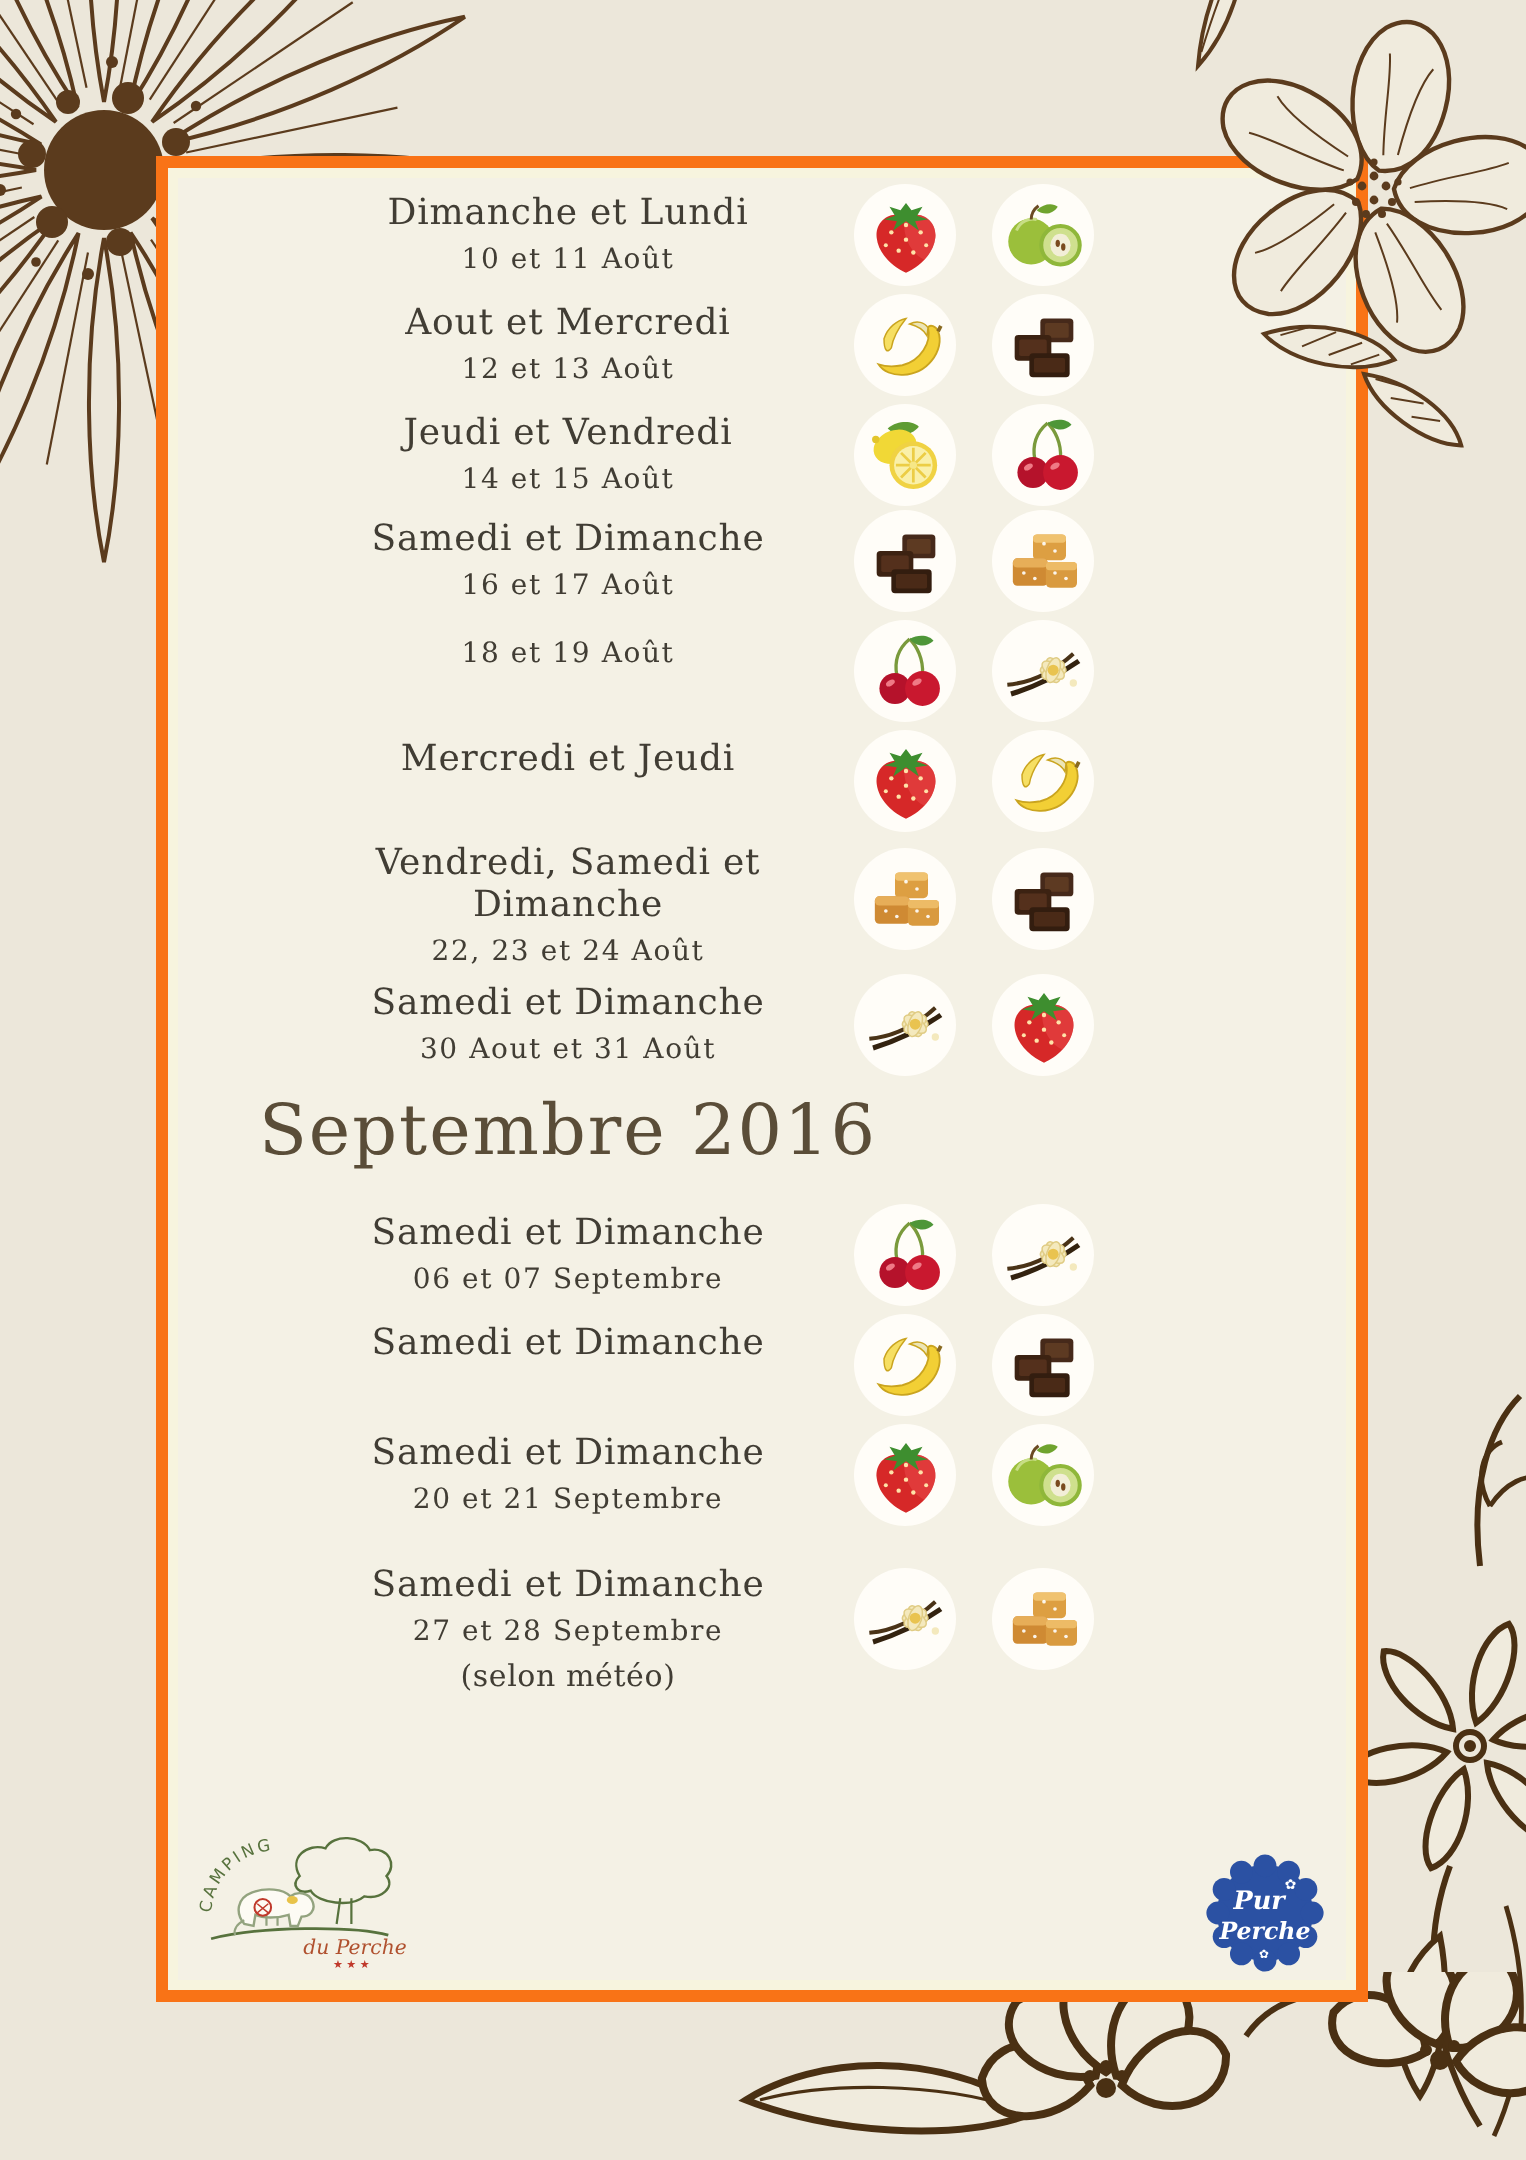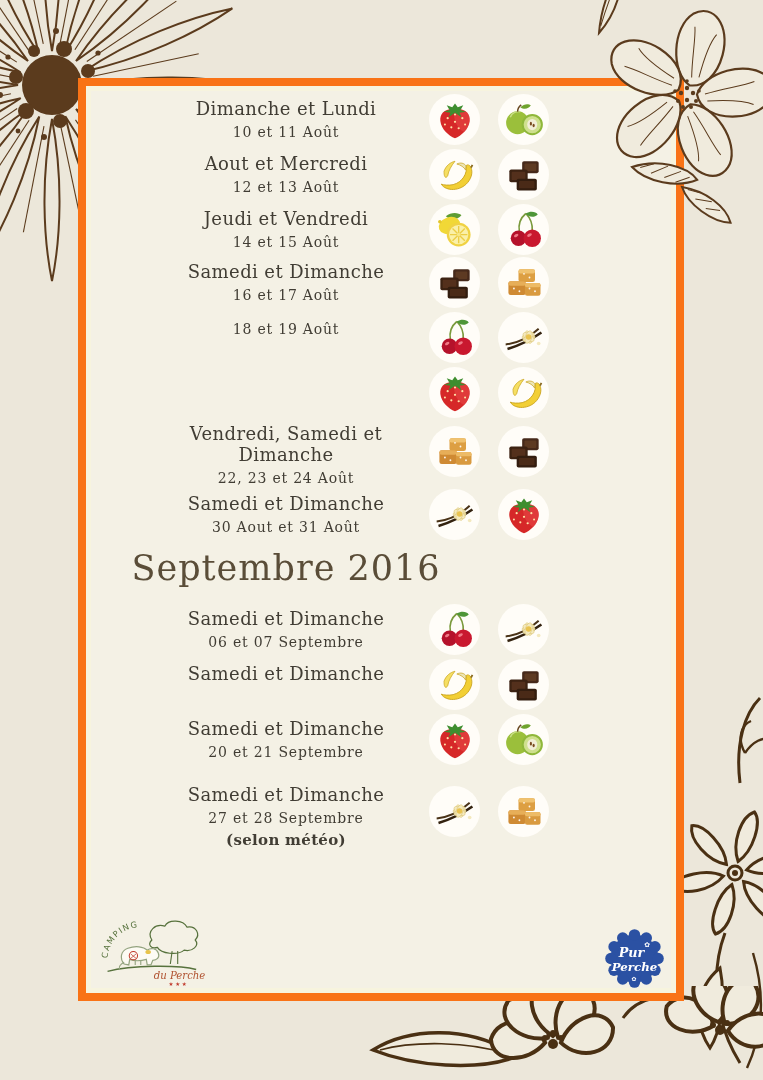--- a/index.html
+++ b/index.html
@@ -8,30 +8,30 @@
 
   
   .decor{position:absolute;pointer-events:none;}
   .daisy{left:-168px;top:-140px;width:560px;height:560px;z-index:0;}
   .tr-flower{left:548px;top:-18px;width:215px;height:268px;z-index:3;}
   .right-cluster{left:650px;top:688px;width:113px;height:392px;z-index:0;}
   .bottom-band{left:368px;top:986px;width:395px;height:94px;z-index:0;}
 
   
   .frame{position:absolute;left:78px;top:78px;width:606px;height:923px;box-sizing:border-box;
-         border:8px solid #f97316;background:#f4f1e5;z-index:1;
+         border:6px solid #f97316;background:#f4f1e5;z-index:1;
          box-shadow:inset 0 0 0 5px #f7f4de;}
   .content{position:absolute;left:0;top:0;right:0;bottom:0;}
 
   
   .row{position:absolute;left:0;width:100%;height:0;overflow:visible;}
   .rtext{position:absolute;left:10px;width:380px;text-align:center;color:#413d34;}
   .day{font-size:18px;line-height:21px;letter-spacing:.4px;}
   .date{font-size:14px;line-height:25px;letter-spacing:.8px;margin-top:1px;}
-  .note{font-size:15px;line-height:17px;letter-spacing:.3px;margin-top:1px;font-weight:bold;}
+  .note{font-size:15px;line-height:17px;letter-spacing:.3px;margin-top:1px;}
   .wrap-narrow .day{max-width:250px;margin:0 auto;}
   .fruit-circle{position:absolute;width:51px;height:51px;border-radius:50%;background:#fffdf8;
                 display:flex;align-items:center;justify-content:center;}
   .fruit-circle svg{width:44px;height:44px;}
   .c1{left:343px;} .c2{left:412px;}
 
   .heading{position:absolute;left:10px;width:380px;text-align:center;color:#5a4d38;
            font-size:35px;letter-spacing:1px;line-height:40px;}
 
   .camping-logo{position:absolute;left:5px;top:830px;width:118px;height:72px;}
@@ -185,20 +185,21 @@
           </span>
         <span class="fruit-circle c2" style="top:-4px">
             <svg viewBox="0 0 48 48" aria-hidden="true">
               <use href="#sym-vanilla" xlink:href="#sym-vanilla"></use>
             </svg>
           </span>
       </div>
 
       <div class="row" style="top:285px">
         <div class="rtext">
+          <div class="day">Mercredi et Jeudi</div>
         </div>
         <span class="fruit-circle c1" style="top:-4px">
             <svg viewBox="0 0 48 48" aria-hidden="true">
               <use href="#sym-strawberry" xlink:href="#sym-strawberry"></use>
             </svg>
           </span>
         <span class="fruit-circle c2" style="top:-4px">
             <svg viewBox="0 0 48 48" aria-hidden="true">
               <use href="#sym-banana" xlink:href="#sym-banana"></use>
             </svg>

